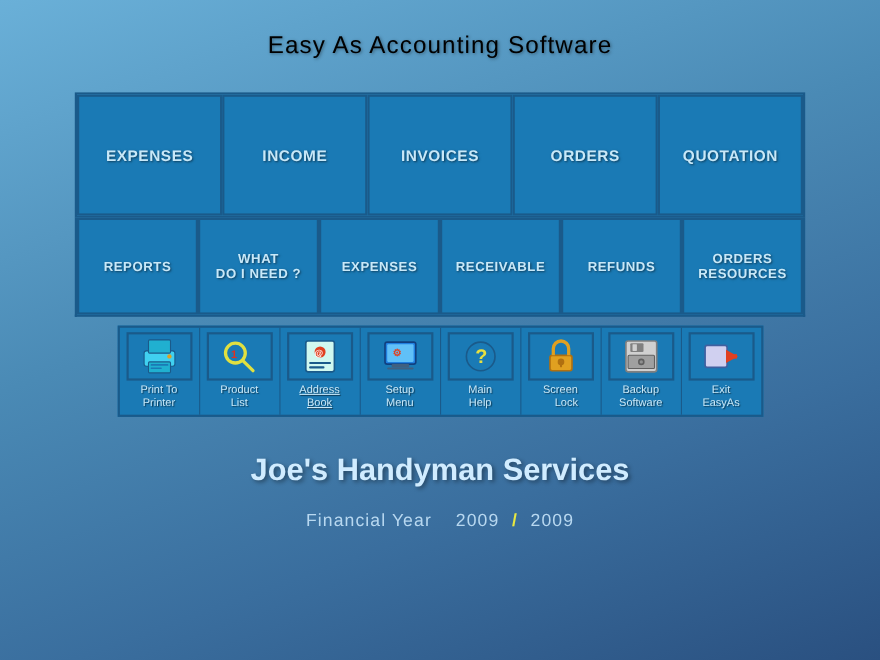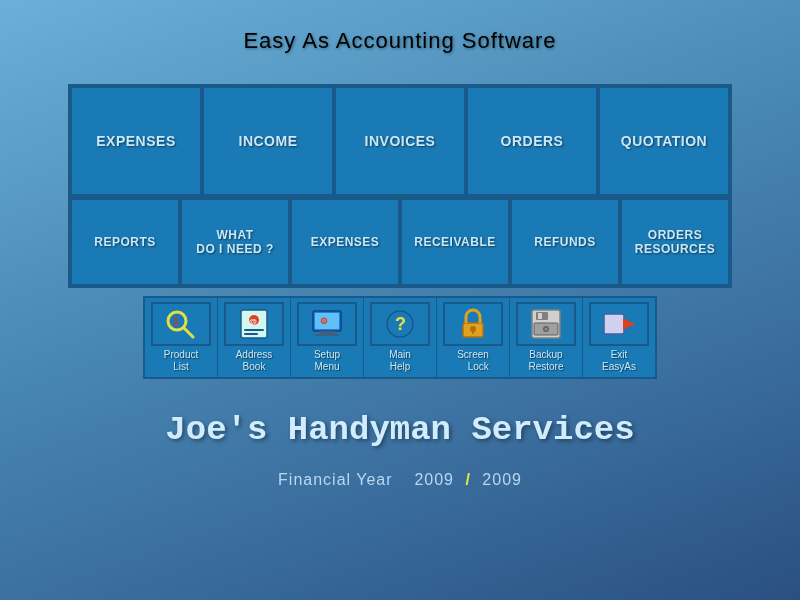--- a/index.html
+++ b/index.html
@@ -112,25 +112,24 @@
       color: #c8e8f8;
       font-size: 10px;
       text-align: center;
       margin-top: 3px;
       line-height: 1.2;
       text-shadow: 1px 1px 1px rgba(0,0,0,0.5);
     }
 
     .company-name {
       color: #d0ecff;
-      font-size: 34px;
+      font-size: 28px;
       font-weight: bold;
       margin-top: 32px;
       text-shadow: 2px 2px 4px rgba(0,0,0,0.4);
-      font-family: Liberation Mono, monospace;
     }
 
     .financial-year {
       color: #b8d8f0;
       font-size: 16px;
       margin-top: 22px;
       letter-spacing: 1px;
     }
 
     .fy-slash {
@@ -160,20 +159,34 @@
 DO I NEED ?</button>
     <button class="menu-btn menu-btn-medium">EXPENSES</button>
     <button class="menu-btn menu-btn-medium">RECEIVABLE</button>
     <button class="menu-btn menu-btn-medium">REFUNDS</button>
     <button class="menu-btn menu-btn-medium" style="white-space:pre-line;">ORDERS
 RESOURCES</button>
   </div>
 
   <div class="icon-toolbar">
 
+    <div class="icon-btn">
+      <div class="icon-box">
+        <svg viewBox="0 0 36 34" width="36" height="34" xmlns="http://www.w3.org/2000/svg">
+          <rect x="4" y="12" width="28" height="14" rx="2" fill="#40d0f0" stroke="#1a5a8a" stroke-width="1"></rect>
+          <rect x="8" y="2" width="20" height="12" rx="1" fill="#20b0d0" stroke="#1a5a8a" stroke-width="1"></rect>
+          <rect x="8" y="22" width="20" height="10" rx="1" fill="#20b0d0" stroke="#1a5a8a" stroke-width="1"></rect>
+          <rect x="10" y="24" width="16" height="1.5" rx="0.5" fill="#1a7ab5"></rect>
+          <rect x="10" y="27" width="10" height="1.5" rx="0.5" fill="#1a7ab5"></rect>
+          <circle cx="27" cy="17" r="2" fill="#e0a020"></circle>
+        </svg>
+      </div>
+      <span class="icon-label" style="white-space:pre-line;">Print To
+Printer</span>
+    </div>
 
     <div class="icon-btn">
       <div class="icon-box">
         <svg viewBox="0 0 36 34" width="36" height="34" xmlns="http://www.w3.org/2000/svg">
           <circle cx="14" cy="14" r="9" fill="none" stroke="#e0e040" stroke-width="3"></circle>
           <line x1="21" y1="21" x2="30" y2="30" stroke="#e0e040" stroke-width="3" stroke-linecap="round"></line>
           <text x="10" y="18" font-size="10" fill="#e03020" font-weight="bold">1</text>
         </svg>
       </div>
       <span class="icon-label" style="white-space:pre-line;">Product
@@ -183,21 +196,21 @@
     <div class="icon-btn">
       <div class="icon-box">
         <svg viewBox="0 0 36 34" width="36" height="34" xmlns="http://www.w3.org/2000/svg">
           <rect x="5" y="3" width="26" height="28" rx="2" fill="#d0f8f0" stroke="#1a5a8a" stroke-width="1.5"></rect>
           <circle cx="18" cy="13" r="5" fill="#e04020"></circle>
           <text x="13" y="17" font-size="8" fill="white" font-weight="bold">@</text>
           <rect x="8" y="22" width="20" height="2" rx="1" fill="#1a5a8a"></rect>
           <rect x="8" y="26" width="14" height="2" rx="1" fill="#1a5a8a"></rect>
         </svg>
       </div>
-      <span class="icon-label" style="white-space:pre-line;">Address
+      <span class="icon-label" style="white-space:pre-line;text-decoration:underline;">Address
 Book</span>
     </div>
 
 
     <div class="icon-btn">
       <div class="icon-box">
         <svg viewBox="0 0 36 34" width="36" height="34" xmlns="http://www.w3.org/2000/svg">
           <rect x="4" y="4" width="28" height="20" rx="2" fill="#2080e0" stroke="#104080" stroke-width="1.5"></rect>
           <rect x="6" y="6" width="24" height="16" rx="1" fill="#60c0f8"></rect>
           <rect x="10" y="24" width="16" height="3" rx="1" fill="#406080"></rect>
@@ -238,21 +251,21 @@
         <svg viewBox="0 0 36 34" width="36" height="34" xmlns="http://www.w3.org/2000/svg">
           <rect x="4" y="3" width="28" height="28" rx="2" fill="#d0d0d0" stroke="#808080" stroke-width="1.5"></rect>
           <rect x="8" y="5" width="12" height="8" rx="1" fill="#808080"></rect>
           <rect x="10" y="6" width="4" height="6" rx="0.5" fill="#d0d0d0"></rect>
           <rect x="6" y="16" width="24" height="12" rx="1" fill="#a0a0a0" stroke="#606060" stroke-width="1"></rect>
           <circle cx="18" cy="22" r="3" fill="#606060"></circle>
           <circle cx="18" cy="22" r="1.5" fill="#909090"></circle>
         </svg>
       </div>
       <span class="icon-label" style="white-space:pre-line;">Backup
-Restore</span>
+Software</span>
     </div>
 
     <div class="icon-btn">
       <div class="icon-box">
         <svg viewBox="0 0 36 34" width="36" height="34" xmlns="http://www.w3.org/2000/svg">
           <rect x="3" y="7" width="20" height="20" rx="2" fill="#d0d0f0" stroke="#4060a0" stroke-width="1.5"></rect>
           <polygon points="22,11 33,17 22,23" fill="#e04020"></polygon>
           <rect x="24" y="15" width="8" height="4" fill="#e04020"></rect>
         </svg>
       </div>

